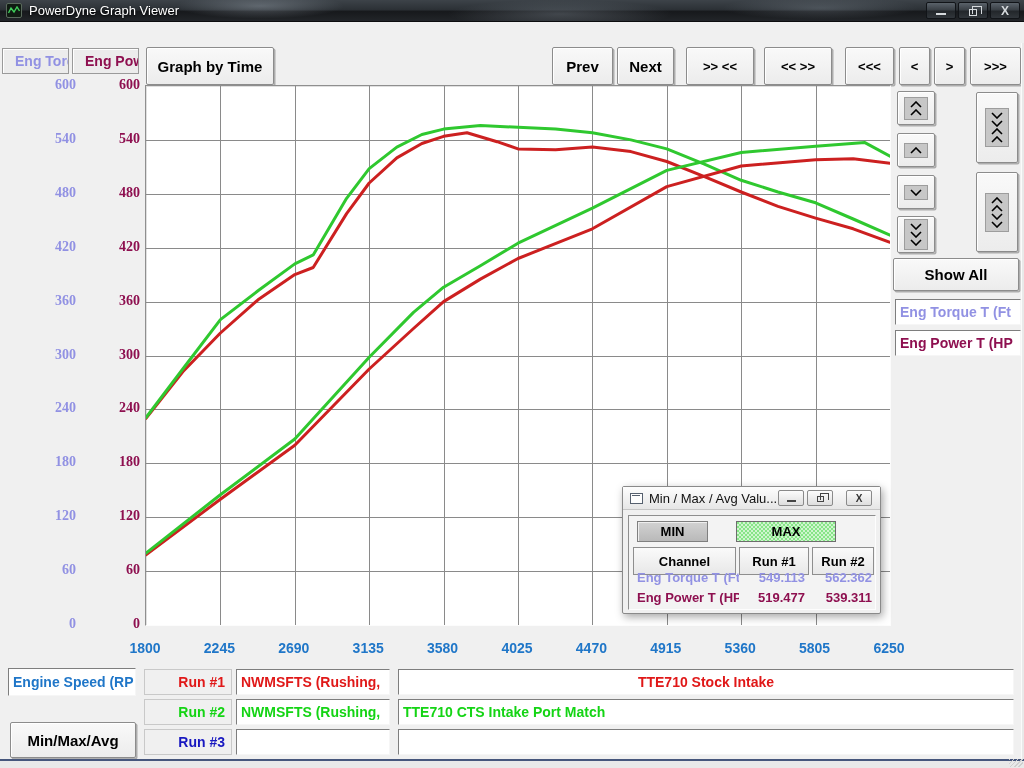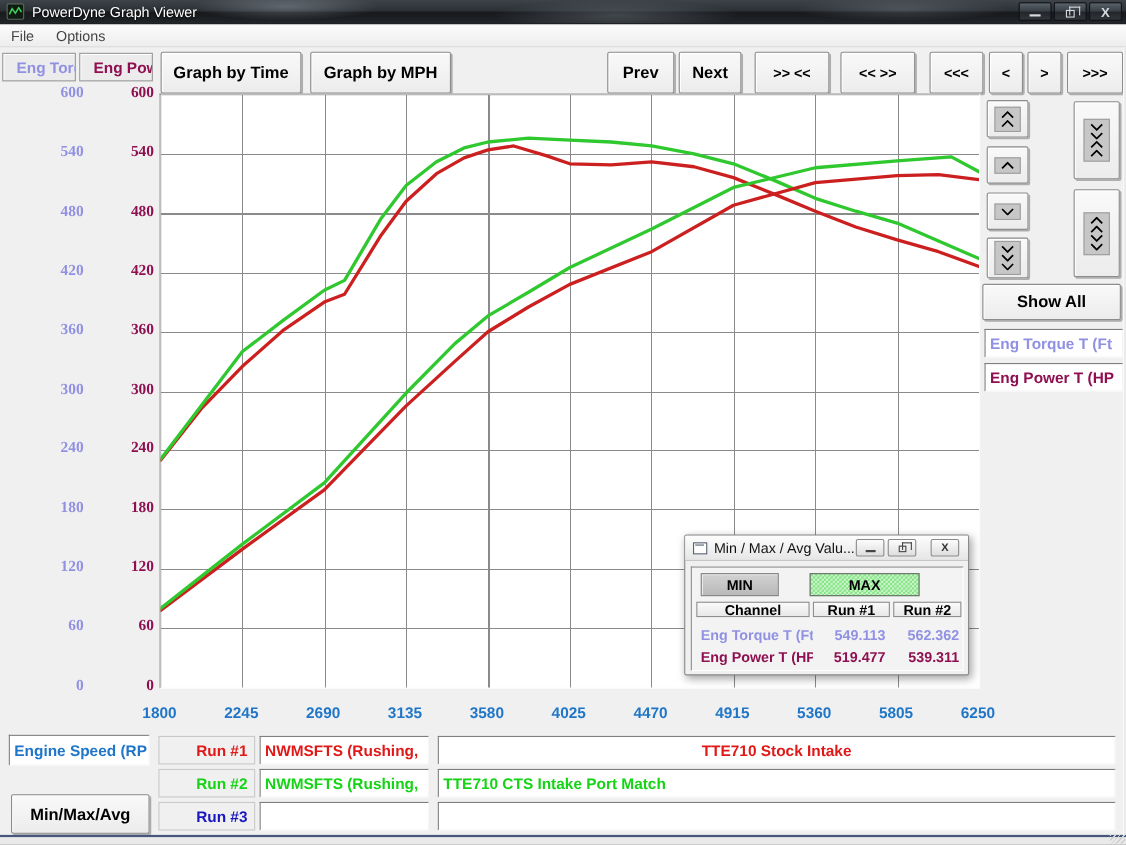--- a/index.html
+++ b/index.html
@@ -81,21 +81,21 @@
     border:1px solid #7f7f7f; box-shadow:inset 1px 1px 0 #eee; display:flex; align-items:center; justify-content:center;
     font-weight:bold; font-size:13px; }
   .mm-maxbtn { position:absolute; left:107px; top:5px; width:100px; height:21px;
     background:#86e586;
     background-image:
       linear-gradient(45deg, rgba(255,255,255,.6) 25%, transparent 25%, transparent 75%, rgba(255,255,255,.6) 75%),
       linear-gradient(45deg, rgba(255,255,255,.6) 25%, transparent 25%, transparent 75%, rgba(255,255,255,.6) 75%);
     background-size:4px 4px; background-position:0 0, 2px 2px;
     border:1px solid #6d6d6d; display:flex; align-items:center; justify-content:center;
     font-weight:bold; font-size:13px; color:#000; }
-  .mm-header { position:absolute; height:14px; background:linear-gradient(#fafafa,#e8e8e8); border:1px solid #8e8e8e;
+  .mm-header { position:absolute; height:28px; background:linear-gradient(#fafafa,#e8e8e8); border:1px solid #8e8e8e;
     display:flex; align-items:center; justify-content:center; font-weight:bold; font-size:13px; }
   .mm-cell { position:absolute; font-weight:bold; font-size:13px; white-space:nowrap; overflow:hidden; }
   .num { text-align:right; }
 
   
   .field { position:absolute; background:#fff; border:1px solid; border-color:#7e7e7e #f6f6f6 #f6f6f6 #7e7e7e;
     display:flex; align-items:center; padding:0 4px; font-weight:bold; font-size:14px;
     white-space:nowrap; overflow:hidden; }
   .run-label { position:absolute; background:#f0f0f0; border:1px solid #c9c9c9; display:flex; align-items:center;
     justify-content:flex-end; padding-right:6px; font-weight:bold; font-size:14px; }
@@ -125,34 +125,29 @@
         </span>
       <span class="win-btn">
           <span class="restore-glyph"></span>
         </span>
       <span class="win-btn">
           <span style="font-size:12px;">X</span>
         </span>
     </span>
   </div>
 
-  <div class="menubar">
-    <span class="menu-item">File</span>
-    <span class="menu-item">Options</span>
-  </div>
 
   <div class="chan-tab" style="left:2px; width:67px;">
     <span style="color: rgb(145, 145, 227);">Eng Torq</span>
   </div>
   <div class="chan-tab" style="left:72px; width:67px;">
     <span style="color: rgb(142, 16, 80);">Eng Powe</span>
   </div>
 
   <div class="btn" style="left:146px; top:47px; width:128px; height:38px;">Graph by Time</div>
-  <div class="btn" style="left:282px; top:47px; width:128px; height:38px;">Graph by MPH</div>
   <div class="btn" style="left:552px; top:47px; width:61px; height:38px;">Prev</div>
   <div class="btn" style="left:617px; top:47px; width:57px; height:38px;">Next</div>
   <div class="btn" style="left:686px; top:47px; width:68px; height:38px; font-size:13px;">&gt;&gt; &lt;&lt;</div>
   <div class="btn" style="left:764px; top:47px; width:68px; height:38px; font-size:13px;">&lt;&lt; &gt;&gt;</div>
   <div class="btn" style="left:845px; top:47px; width:49px; height:38px; font-size:13px;">&lt;&lt;&lt;</div>
   <div class="btn" style="left:899px; top:47px; width:31px; height:38px; font-size:13px;">&lt;</div>
   <div class="btn" style="left:934px; top:47px; width:31px; height:38px; font-size:13px;">&gt;</div>
   <div class="btn" style="left:970px; top:47px; width:51px; height:38px; font-size:13px;">&gt;&gt;&gt;</div>
 
   <div class="y-col" id="y-axis-torque">

